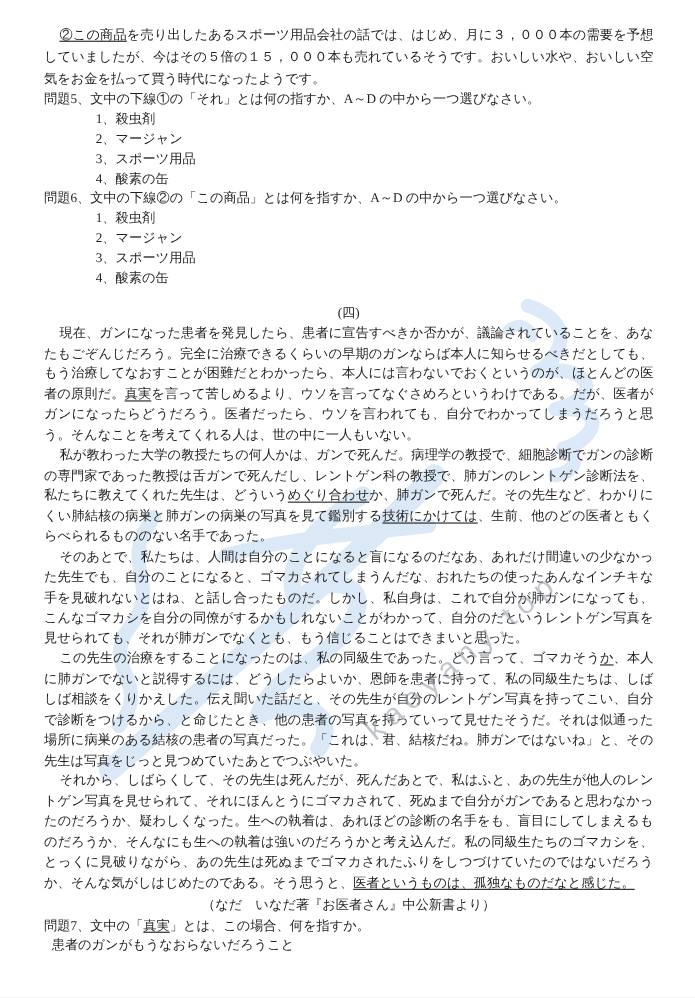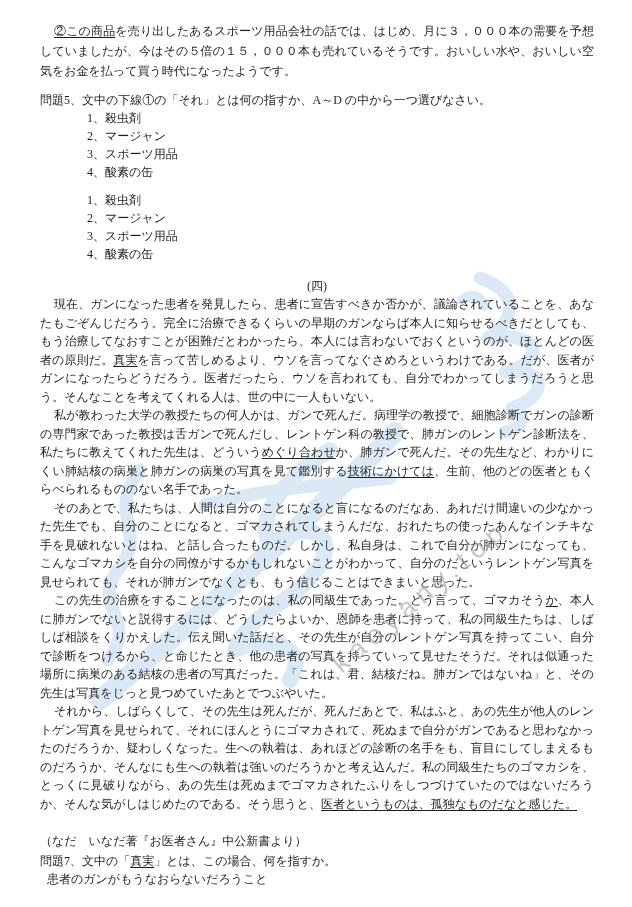--- a/index.html
+++ b/index.html
@@ -9,28 +9,28 @@
     background:#ffffff;
     overflow:hidden;
     font-family:"Liberation Serif","DejaVu Serif",serif;
     font-size:12px;
     color:#1f1f1f;
   }
   .content{position:absolute;left:40px;top:21px;width:554px;z-index:1;}
   p{margin:0;}
   .para{line-height:20px;text-align:justify;text-indent:14px;}
   .q-title{line-height:18px;margin-top:0;}
-  .q-block{margin-top:10px;font-family:Liberation Serif, serif;}
+  .q-block{margin-top:0;font-family:Liberation Serif, serif;}
   .q-option{line-height:18px;padding-left:47px;}
   .q7-option-1{line-height:18px;padding-left:17px;}
   .q7-option-2{line-height:18px;padding-left:7px;}
   .section-heading{margin-top:14px;text-align:center;line-height:18px;}
   .passage{margin-top:0;}
   .passage p{line-height:18.5px;text-align:justify;text-indent:14px;}
-  .attribution{text-align:left;line-height:19px;margin-top:20px;font-family:Liberation Mono, monospace;}
+  .attribution{text-align:center;line-height:19px;margin-top:2px;}
   .u{text-decoration:underline;text-underline-offset:2px;}
   
   .wm-svg{position:absolute;left:0;top:0;z-index:0;}
   .wm-url{
     position:absolute;left:336px;top:652px;z-index:2;
     transform:rotate(-40deg);transform-origin:0 50%;
     font-family:"Liberation Sans","DejaVu Sans",sans-serif;
     font-size:27px;letter-spacing:7px;
     color:#8d98a5;opacity:0.55;white-space:nowrap;
   }
@@ -59,20 +59,21 @@
 
     <div class="q-block">
       <p class="q-title">問題5、文中の下線①の「それ」とは何の指すか、A～D の中から一つ選びなさい。</p>
       <p class="q-option">1、殺虫剤</p>
       <p class="q-option">2、マージャン</p>
       <p class="q-option">3、スポーツ用品</p>
       <p class="q-option">4、酸素の缶</p>
     </div>
 
     <div class="q-block">
+      <p class="q-title">問題6、文中の下線②の「この商品」とは何を指すか、A～D の中から一つ選びなさい。</p>
       <p class="q-option">1、殺虫剤</p>
       <p class="q-option">2、マージャン</p>
       <p class="q-option">3、スポーツ用品</p>
       <p class="q-option">4、酸素の缶</p>
     </div>
 
     <p class="section-heading">(四)</p>
 
     <div class="passage">
       <p><span>現在、ガンになった患者を発見したら、患者に宣告すべきか否かが、議論されていることを、あなたもごぞんじだろう。完全に治療できるくらいの早期のガンならば本人に知らせるべきだとしても、もう治療してなおすことが困難だとわかったら、本人には言わないでおくというのが、ほとんどの医者の原則だ。</span><span class="u">真実</span><span>を言って苦しめるより、ウソを言ってなぐさめろというわけである。だが、医者がガンになったらどうだろう。医者だったら、ウソを言われても、自分でわかってしまうだろうと思う。そんなことを考えてくれる人は、世の中に一人もいない。</span></p>

